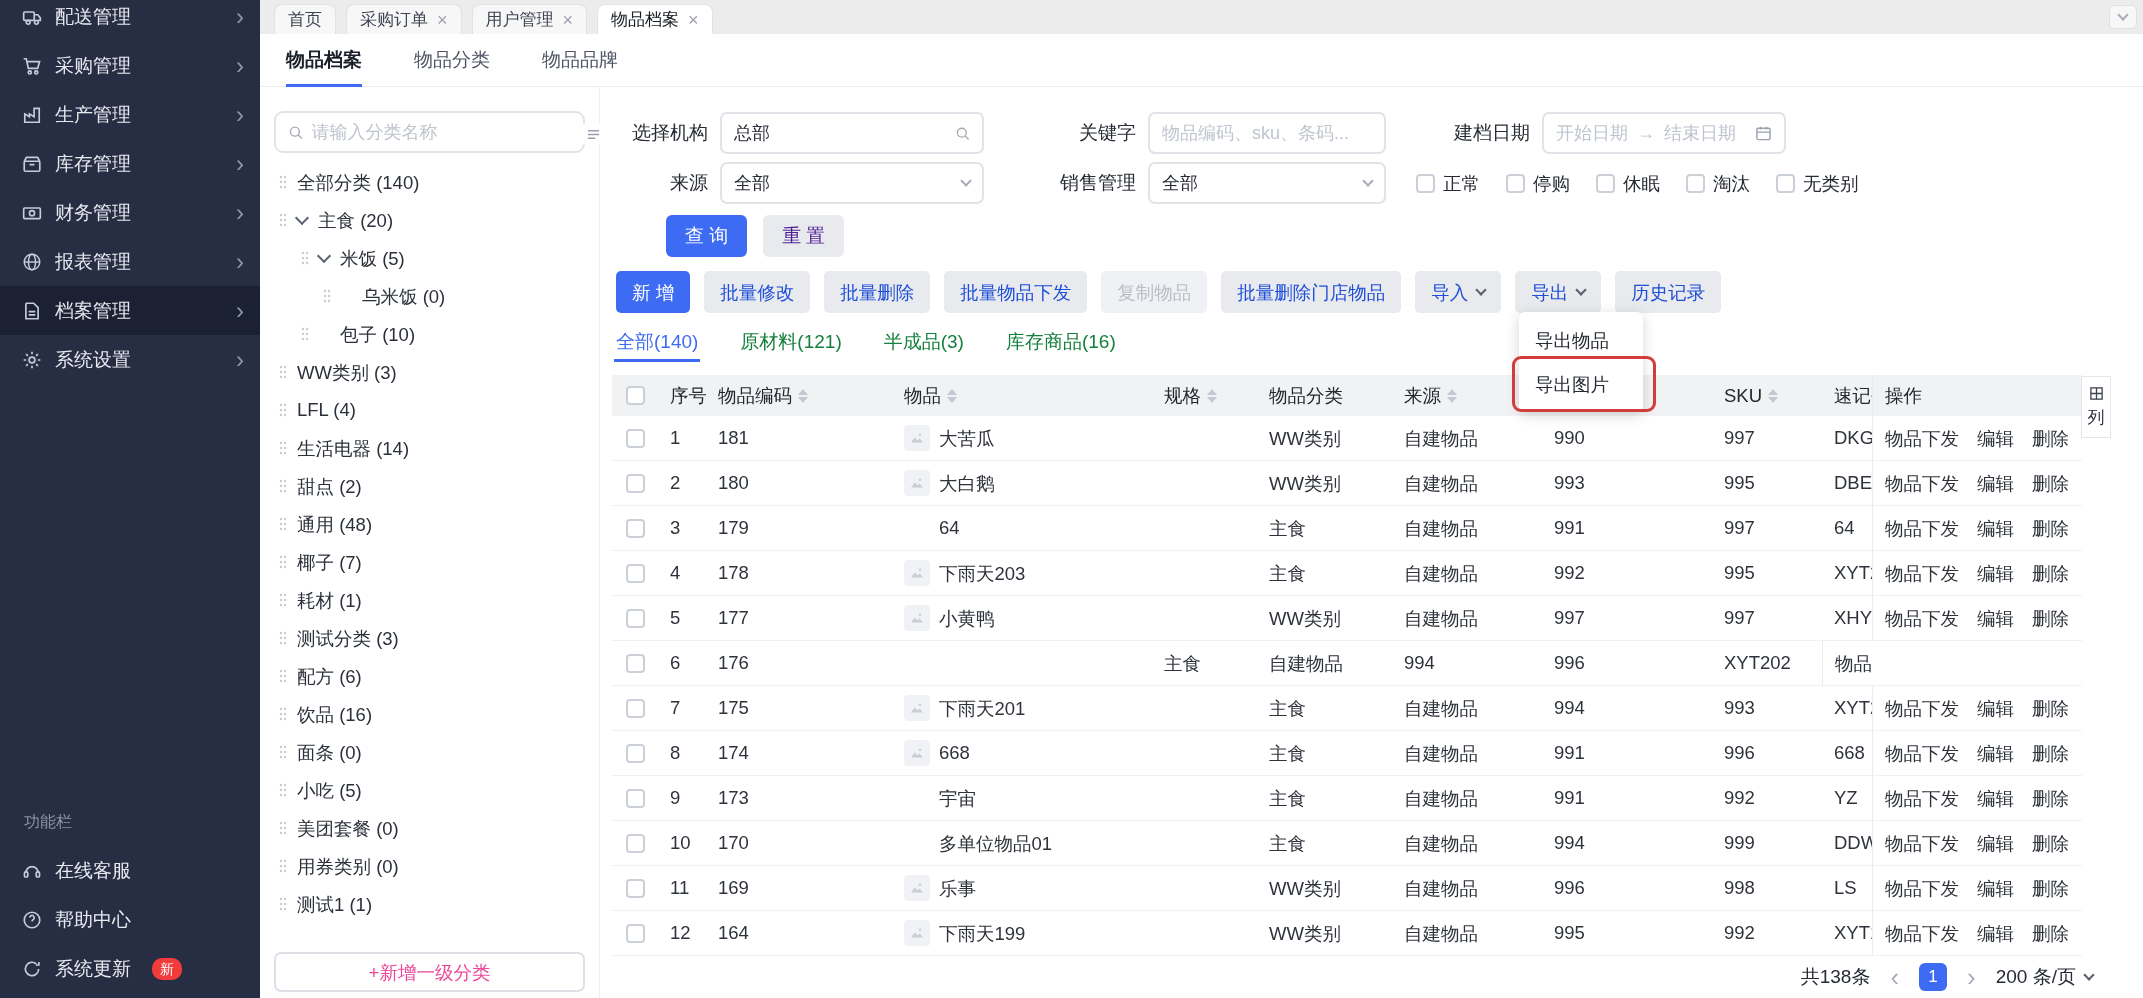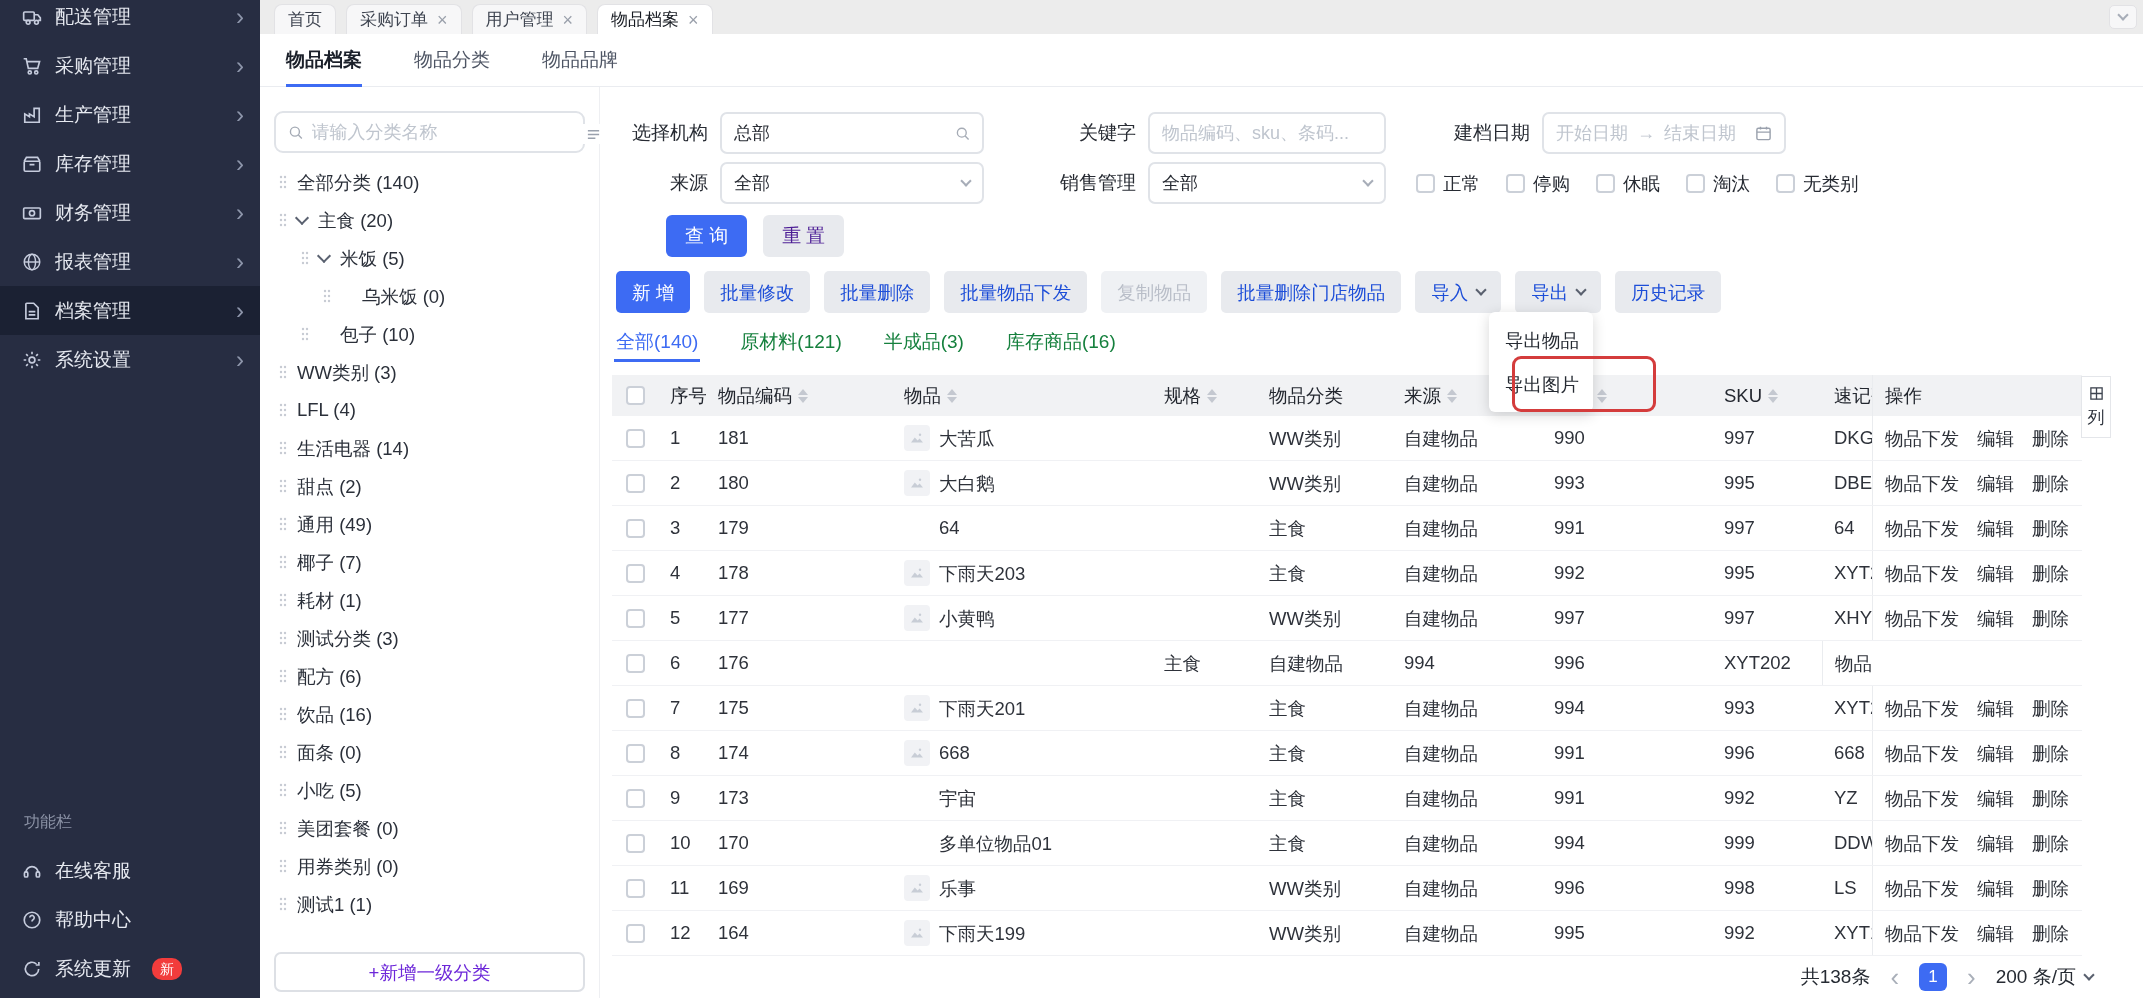--- a/index.html
+++ b/index.html
@@ -44,21 +44,21 @@
   .category-panel { width:340px; flex:none; border-right:1px solid #EEEFF2; padding:24px 14px 0; position:relative; }
   .cat-search { height:42px; border:2px solid #E0E3E8; border-radius:9px; display:flex; align-items:center; gap:8px; padding:0 12px; }
   .cat-search input { border:none; outline:none; font-size:18px; width:100%; background:transparent; font-family:inherit; color:#2A2E36; }
   ::placeholder { color:#BFC5CE; }
   .collapse-handle { position:absolute; right:-4px; top:37px; width:20px; height:20px; display:flex; align-items:center; justify-content:center; background:#fff; }
   .tree { margin-top:10px; }
   .titem { height:38px; display:flex; align-items:center; font-size:18.5px; color:#2B303A; cursor:pointer; }
   .handle { margin-right:9px; flex:none; }
   .tarrow { width:10px; height:10px; border-right:2px solid #5A6170; border-bottom:2px solid #5A6170; transform:rotate(45deg); margin:-5px 11px 0 0; flex:none; }
   .tspace { width:21px; flex:none; }
-  .add-cat { position:absolute; left:14px; right:14px; bottom:6px; height:40px; border:2px solid #DDE0E5; border-radius:7px; background:#fff; font-size:18.5px; color:#6d28d9; font-family:inherit; cursor:pointer; }
+  .add-cat { position:absolute; left:14px; right:14px; bottom:6px; height:40px; border:2px solid #DDE0E5; border-radius:7px; background:#fff; font-size:18.5px; color:#ec4899; font-family:inherit; cursor:pointer; }
 
   
   .main-panel { flex:1; position:relative; padding-left:12px; }
   .filters { padding-top:24px; }
   .f-row { display:flex; align-items:center; height:44px; }
   .f-row.r2 { margin-top:6px; }
   .f-label { font-size:19px; color:#272B33; text-align:right; flex:none; }
   .w1 { width:96px; margin-right:12px; }
   .w2 { width:152px; margin-right:12px; }
   .w3 { width:80px; margin-left:64px; margin-right:12px; }
@@ -107,21 +107,21 @@
   .img-ph { width:26px; height:26px; border-radius:4px; background:#F1F2F5; display:flex; align-items:center; justify-content:center; }
 
   .col-tool { position:absolute; left:1481px; top:289px; width:30px; height:62px; border:1px solid #E4E6EA; background:#fff; display:flex; flex-direction:column; align-items:center; justify-content:center; gap:5px; font-size:17px; color:#2B303A; cursor:pointer; z-index:6; }
 
   .footer { height:42px; display:flex; align-items:center; justify-content:flex-end; gap:20px; padding-right:50px; font-size:19px; color:#262B33; }
   .pg-nav { color:#A9AFB9; font-size:26px; line-height:1; cursor:pointer; }
   .pg-cur { width:28px; height:28px; background:var(--primary); color:#fff; border-radius:6px; display:flex; align-items:center; justify-content:center; font-size:17px; cursor:pointer; }
   .pg-size { display:flex; align-items:center; gap:9px; cursor:pointer; }
 
   
-  .export-menu { position:absolute; left:1229px; top:278px; width:104px; background:#fff; border-radius:6px; box-shadow:0 3px 14px rgba(0,0,0,0.16); padding:6px 0; z-index:40; }
+  .export-menu { position:absolute; left:1259px; top:278px; width:124px; background:#fff; border-radius:6px; box-shadow:0 3px 14px rgba(0,0,0,0.16); padding:6px 0; z-index:40; }
   .em-item { height:44px; display:flex; align-items:center; padding:0 16px; font-size:18.5px; color:#262B33; cursor:pointer; white-space:nowrap; }
   .annotation-box { position:absolute; left:1252px; top:322px; width:144px; height:56px; border:3px solid var(--annot); border-radius:9px; z-index:45; pointer-events:none; }
 </style>
 </head>
 <body>
 
 <div class="app">
 
   <aside class="sidebar">
     <nav id="side-menu">
@@ -441,21 +441,21 @@
                   <g fill="#C7CBD3">
                     <circle cx="3" cy="3" r="1.2"></circle>
                     <circle cx="7" cy="3" r="1.2"></circle>
                     <circle cx="3" cy="8" r="1.2"></circle>
                     <circle cx="7" cy="8" r="1.2"></circle>
                     <circle cx="3" cy="13" r="1.2"></circle>
                     <circle cx="7" cy="13" r="1.2"></circle>
                   </g>
                 </svg>
               </span>
-              <span>通用 (49)</span>
+              <span>通用 (48)</span>
             </div>
             <div class="titem" style="padding-left: 4px;">
               <span class="handle">
                 <svg viewBox="0 0 10 16" width="10" height="16">
                   <g fill="#C7CBD3">
                     <circle cx="3" cy="3" r="1.2"></circle>
                     <circle cx="7" cy="3" r="1.2"></circle>
                     <circle cx="3" cy="8" r="1.2"></circle>
                     <circle cx="7" cy="8" r="1.2"></circle>
                     <circle cx="3" cy="13" r="1.2"></circle>

